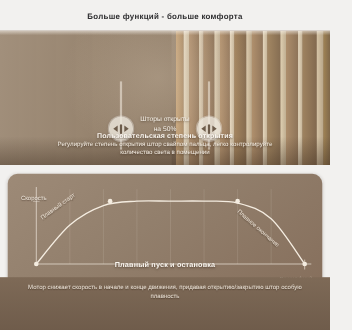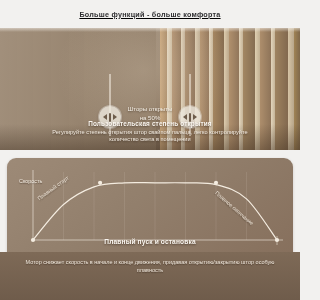--- a/index.html
+++ b/index.html
@@ -8,21 +8,20 @@
     background:#f2f1ef;
     font-family:"Liberation Sans","DejaVu Sans",sans-serif;
     -webkit-font-smoothing:antialiased;
   }
   .page{position:relative;width:300px;height:300px;box-sizing:border-box;}
 
   
   .header{
     height:28px;display:flex;align-items:center;justify-content:center;
     background:#f2f1ef;
-    text-decoration:underline;
   }
   .header-title{
     font-size:7.2px;font-weight:bold;color:#2e2e30;letter-spacing:.25px;
   }
 
   
   .curtain-panel{
     position:relative;width:300px;height:122px;overflow:hidden;
     background:#8a7561;
   }

